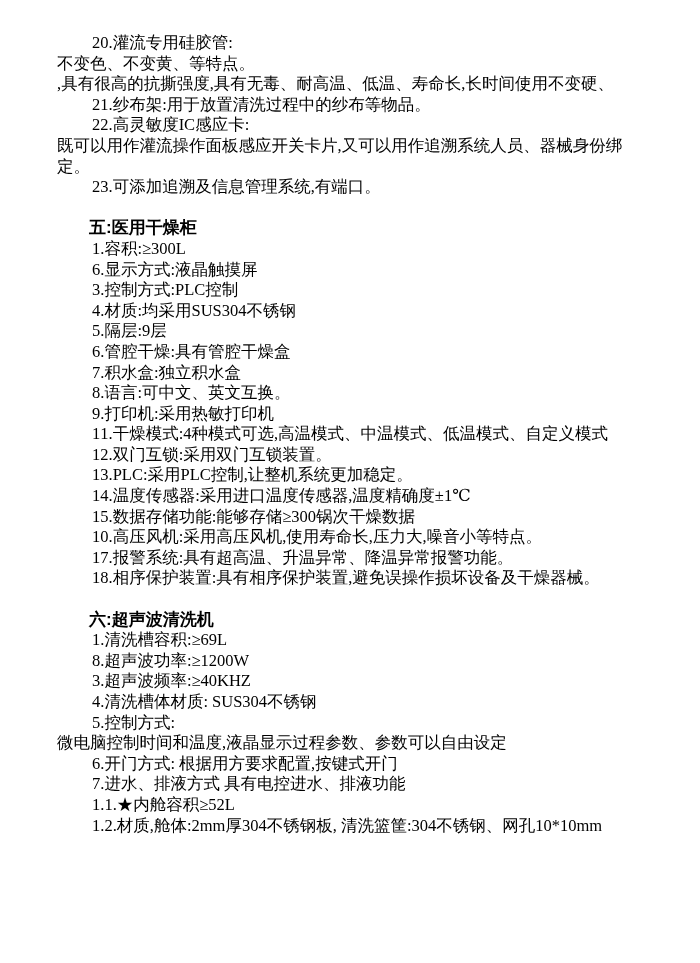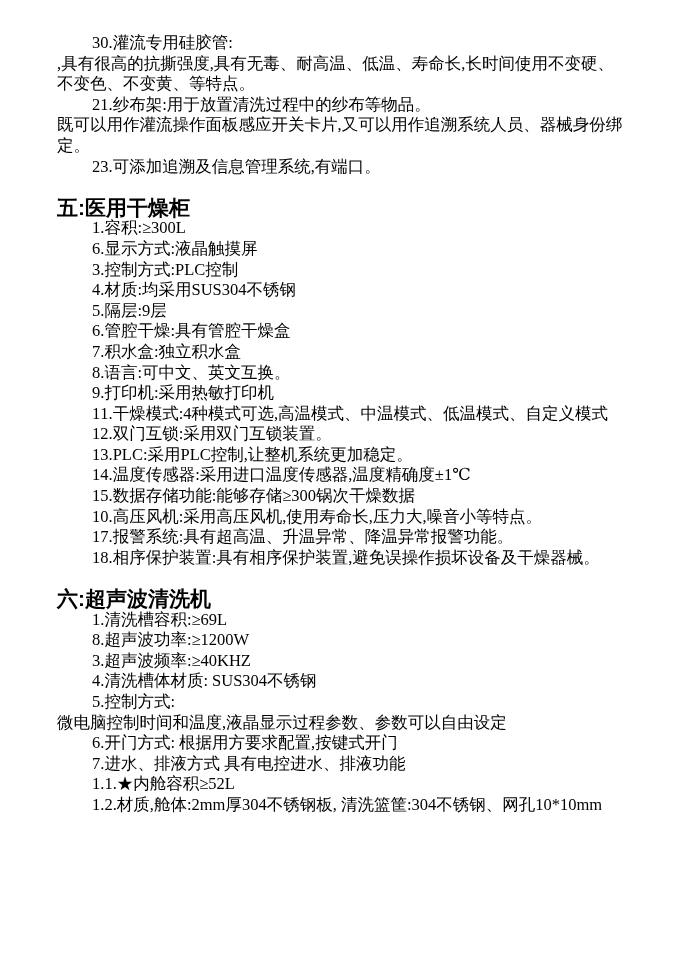--- a/index.html
+++ b/index.html
@@ -20,33 +20,35 @@
   .line{
     white-space:pre;
     height:20.6px;
     font-kerning:none;
   }
   .flush{padding-left:0;}
   .indent{padding-left:35px;}
   .heading{
     font-family:"Liberation Sans","DejaVu Sans",sans-serif;
     font-weight:bold;
-    font-size:21px;
+    font-size:17px;
     margin-top:20.6px;
+    margin-left:32px;
   }
 </style>
 </head>
 <body>
 
 <div class="page">
   <div class="doc-content">
-      <div class="line indent">30.灌流专用硅胶管:</div>
+      <div class="line indent">20.灌流专用硅胶管:</div>
+      <div class="line flush">不变色、不变黄、等特点。</div>
       <div class="line flush">,具有很高的抗撕强度,具有无毒、耐高温、低温、寿命长,长时间使用不变硬、</div>
-      <div class="line flush">不变色、不变黄、等特点。</div>
       <div class="line indent">21.纱布架:用于放置清洗过程中的纱布等物品。</div>
+      <div class="line indent">22.高灵敏度IC感应卡:</div>
       <div class="line flush">既可以用作灌流操作面板感应开关卡片,又可以用作追溯系统人员、器械身份绑</div>
       <div class="line flush">定。</div>
       <div class="line indent">23.可添加追溯及信息管理系统,有端口。</div>
       <div class="line heading">五:医用干燥柜</div>
       <div class="line indent">1.容积:≥300L</div>
       <div class="line indent">6.显示方式:液晶触摸屏</div>
       <div class="line indent">3.控制方式:PLC控制</div>
       <div class="line indent">4.材质:均采用SUS304不锈钢</div>
       <div class="line indent">5.隔层:9层</div>
       <div class="line indent">6.管腔干燥:具有管腔干燥盒</div>

